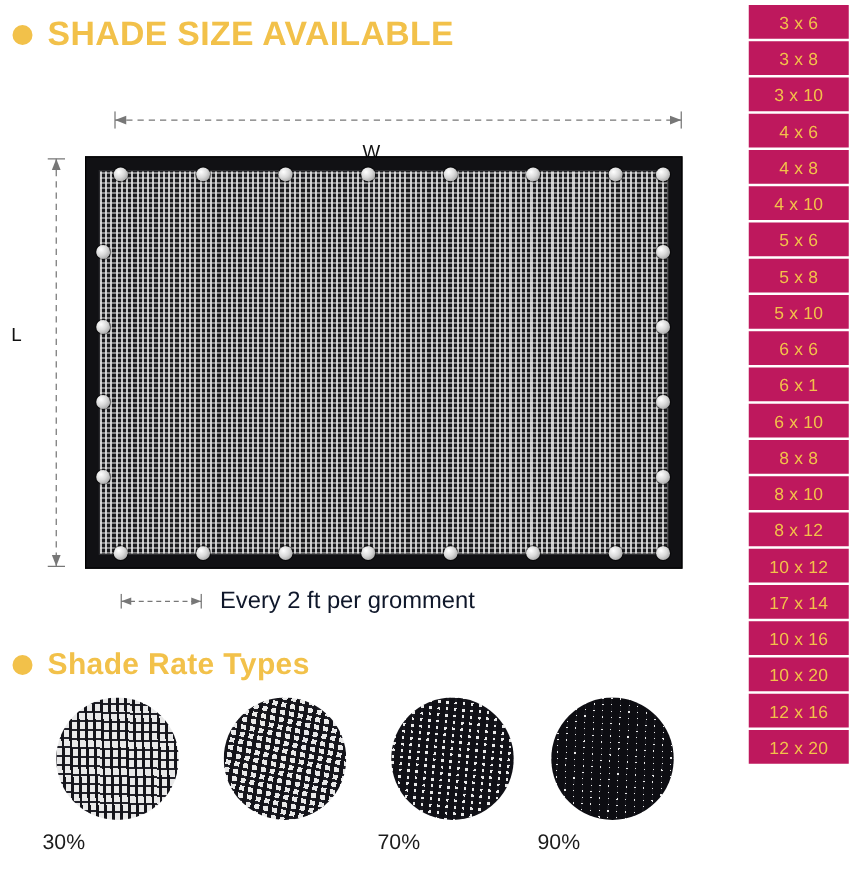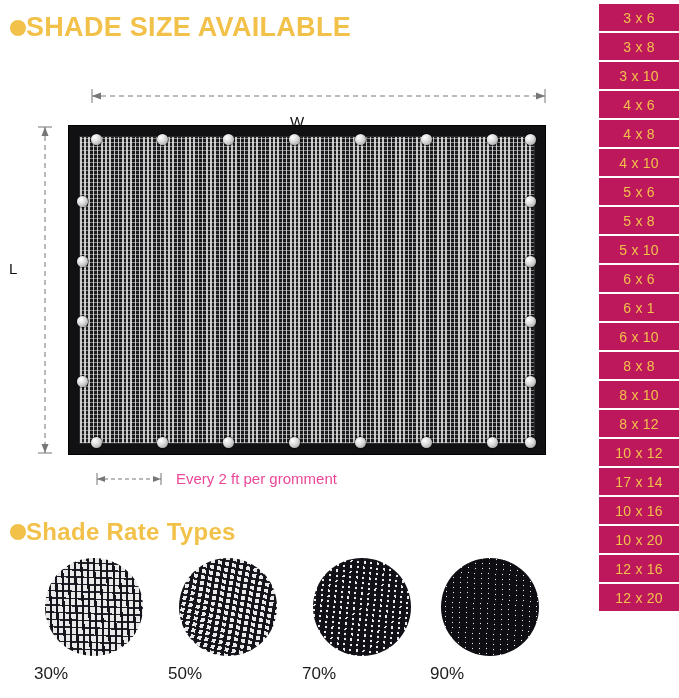--- a/index.html
+++ b/index.html
@@ -25,20 +25,21 @@
     position: absolute;
     left: 0;
     top: 0;
     width: 600px;
     height: 698px;
   }
 
   .section-heading {
     display: flex;
     align-items: center;
+    gap: 12px;
   }
   .bullet-dot {
     width: 16px;
     height: 16px;
     border-radius: 50%;
     background: #f2c14a;
     flex: 0 0 auto;
   }
   .heading-text {
     color: #f2c14a;
@@ -139,22 +140,22 @@
     display: flex;
     align-items: center;
     gap: 14px;
   }
   .spacing-measure {
     width: 66px;
     height: 12px;
     position: relative;
   }
   .spacing-caption {
-    font-size: 15px;
-    color: #ec4899;
+    font-size: 19px;
+    color: #0f172a;
     white-space: nowrap;
   }
 
   
   .rates {
     position: absolute;
     left: 20px;
     top: 558px;
     width: 560px;
     height: 140px;
@@ -303,21 +304,20 @@
       <span class="heading-text">Shade Rate Types</span>
     </div>
 
     <div class="rates">
       <div class="rate-item" style="left:14px; top:0;">
         <div class="rate-circle r30"></div>
         <div class="rate-label">30%</div>
       </div>
       <div class="rate-item" style="left:148px; top:0;">
         <div class="rate-circle r50"></div>
-        <div class="rate-label">50%</div>
       </div>
       <div class="rate-item" style="left:282px; top:0;">
         <div class="rate-circle r70"></div>
         <div class="rate-label">70%</div>
       </div>
       <div class="rate-item" style="left:410px; top:0;">
         <div class="rate-circle r90"></div>
         <div class="rate-label">90%</div>
       </div>
     </div>

